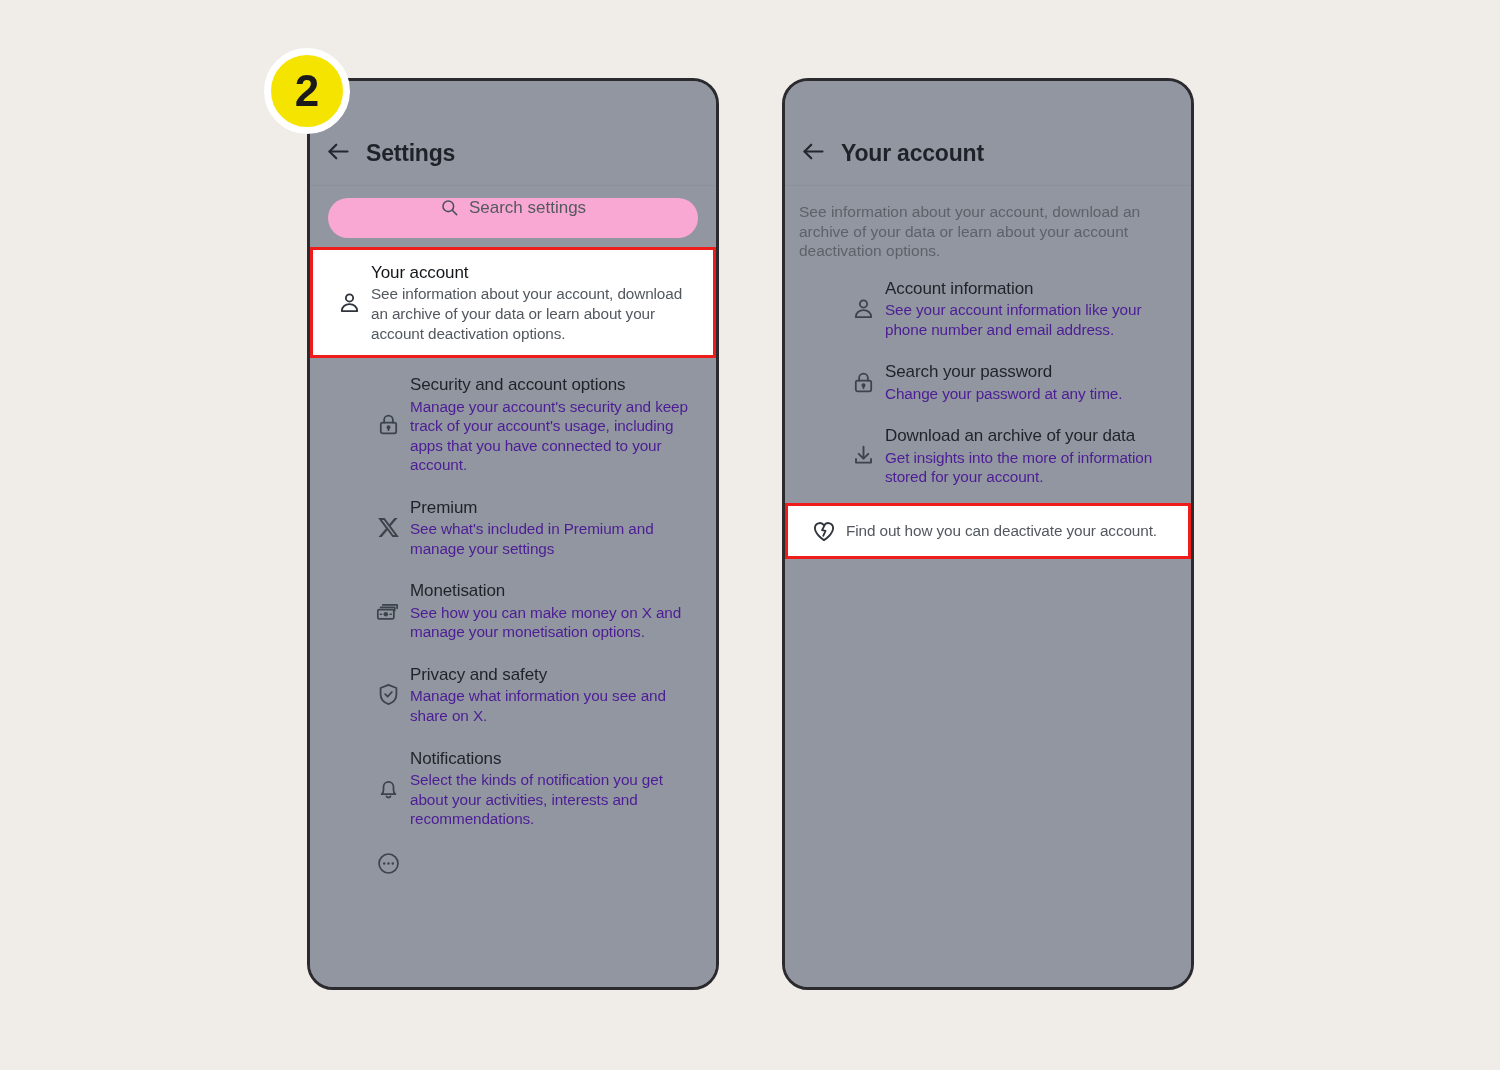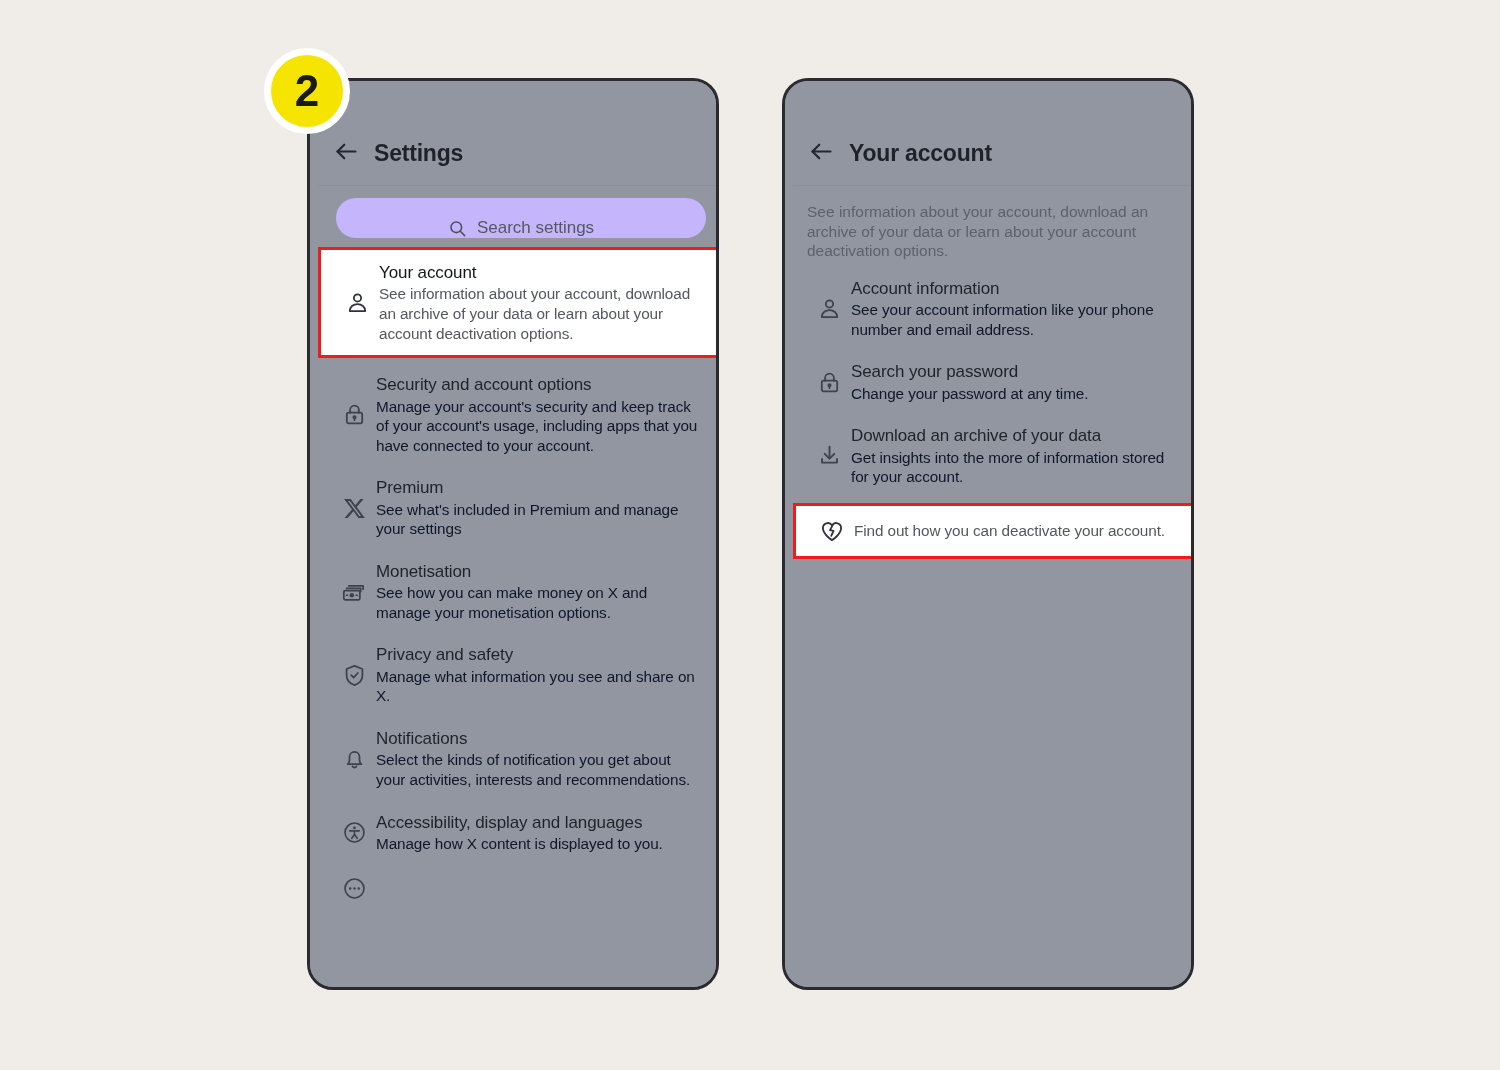--- a/index.html
+++ b/index.html
@@ -53,21 +53,20 @@
     z-index: 10;
   }
   .phone.left  { left: 307px; }
   .phone.right { left: 782px; }
 
   .screen {
     position: relative;
     width: 100%;
     height: 100%;
     background: #9196a0;
-    padding-left: 8px;
   }
 
   
   .appbar {
     height: 105px;
     display: flex;
     align-items: flex-end;
     padding: 0 0 18px 0;
     box-sizing: border-box;
     border-bottom: 1px solid #8b909a;
@@ -86,24 +85,24 @@
     color: #1f2329;
     letter-spacing: -0.2px;
   }
 
   
   .search-wrap {
     padding: 12px 18px 4px 18px;
   }
   .search-bar {
     height: 40px;
-    background: #c4b5fd;
+    background: #f9a8d4;
     border-radius: 20px;
     display: flex;
-    align-items: flex-end;
+    align-items: flex-start;
     justify-content: center;
     gap: 10px;
   }
   .search-placeholder {
     font-size: 17px;
     color: #54595f;
   }
 
   
   .page-desc {
@@ -114,40 +113,41 @@
   }
 
   
   .list { padding: 0; }
   .row {
     display: flex;
     align-items: center;
     padding: 11px 14px 11px 14px;
     box-sizing: border-box;
     position: relative;
+    margin-left: 42px;
   }
   .row-icon {
     width: 44px;
     flex: none;
     display: flex;
     align-items: center;
     justify-content: center;
     color: #3d434b;
   }
   .row-text { flex: 1; padding-right: 6px; }
   .row-title {
     font-size: 17px;
     color: #1f2329;
     line-height: 1.26;
     margin-bottom: 1px;
     letter-spacing: -0.1px;
   }
   .row-sub {
     font-size: 15.3px;
-    color: #0f172a;
+    color: #4c1d95;
     line-height: 1.28;
     letter-spacing: -0.1px;
   }
 
   
   .row.highlight {
     background: #ffffff;
     border: 3px solid #ef1c1c;
     margin: 5px 0;
     padding: 12px 14px 12px 14px;
@@ -270,34 +270,20 @@
             <path d="M5.4 17.4h13.2c-1.5-1.3-1.8-2.6-1.8-4.3v-2.6a4.8 4.8 0 0 0-9.6 0v2.6c0 1.7-.3 3-1.8 4.3z"></path>
             <path d="M10.1 19.6a2.1 2.1 0 0 0 3.8 0"></path>
           </svg>
         </div>
         <div class="row-text">
           <div class="row-title">Notifications</div>
           <div class="row-sub">Select the kinds of notification you get about your activities, interests and recommendations.</div>
         </div>
       </div>
 
-      <div class="row">
-        <div class="row-icon">
-          <svg width="25" height="25" viewBox="0 0 24 24" fill="none" stroke="#3d434b" stroke-width="1.6" stroke-linecap="round" stroke-linejoin="round">
-            <circle cx="12" cy="12" r="9.1"></circle>
-            <circle cx="12" cy="7.6" r="1.3" fill="#3d434b" stroke="none"></circle>
-            <line x1="7.4" y1="10.4" x2="16.6" y2="10.4"></line>
-            <path d="M12 10.4v3.4M12 13.8 9.4 17.6M12 13.8l2.6 3.8"></path>
-          </svg>
-        </div>
-        <div class="row-text">
-          <div class="row-title">Accessibility, display and languages</div>
-          <div class="row-sub">Manage how X content is displayed to you.</div>
-        </div>
-      </div>
 
       <div class="row">
         <div class="row-icon">
           <svg width="25" height="25" viewBox="0 0 24 24" fill="none" stroke="#3d434b" stroke-width="1.6">
             <circle cx="12" cy="12" r="9.1"></circle>
             <circle cx="7.9" cy="12" r="1.15" fill="#3d434b" stroke="none"></circle>
             <circle cx="12" cy="12" r="1.15" fill="#3d434b" stroke="none"></circle>
             <circle cx="16.1" cy="12" r="1.15" fill="#3d434b" stroke="none"></circle>
           </svg>
         </div>

